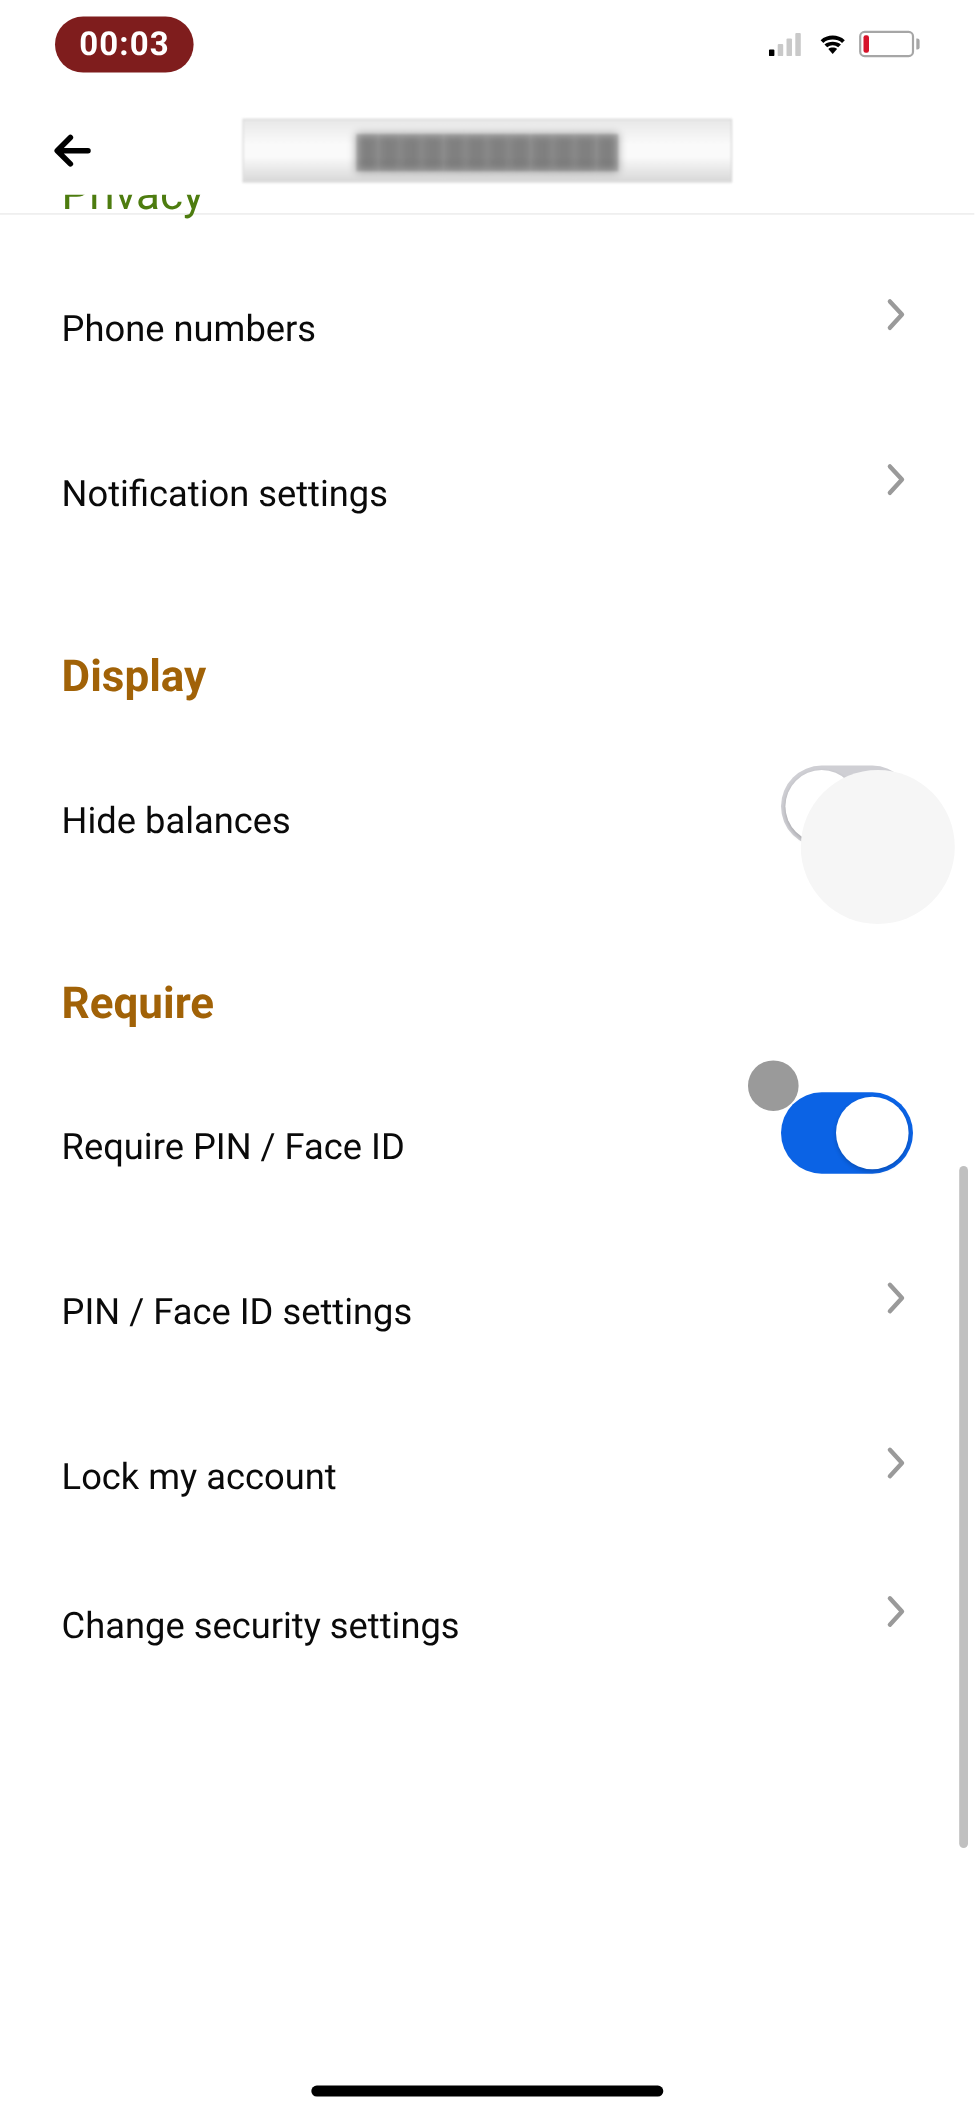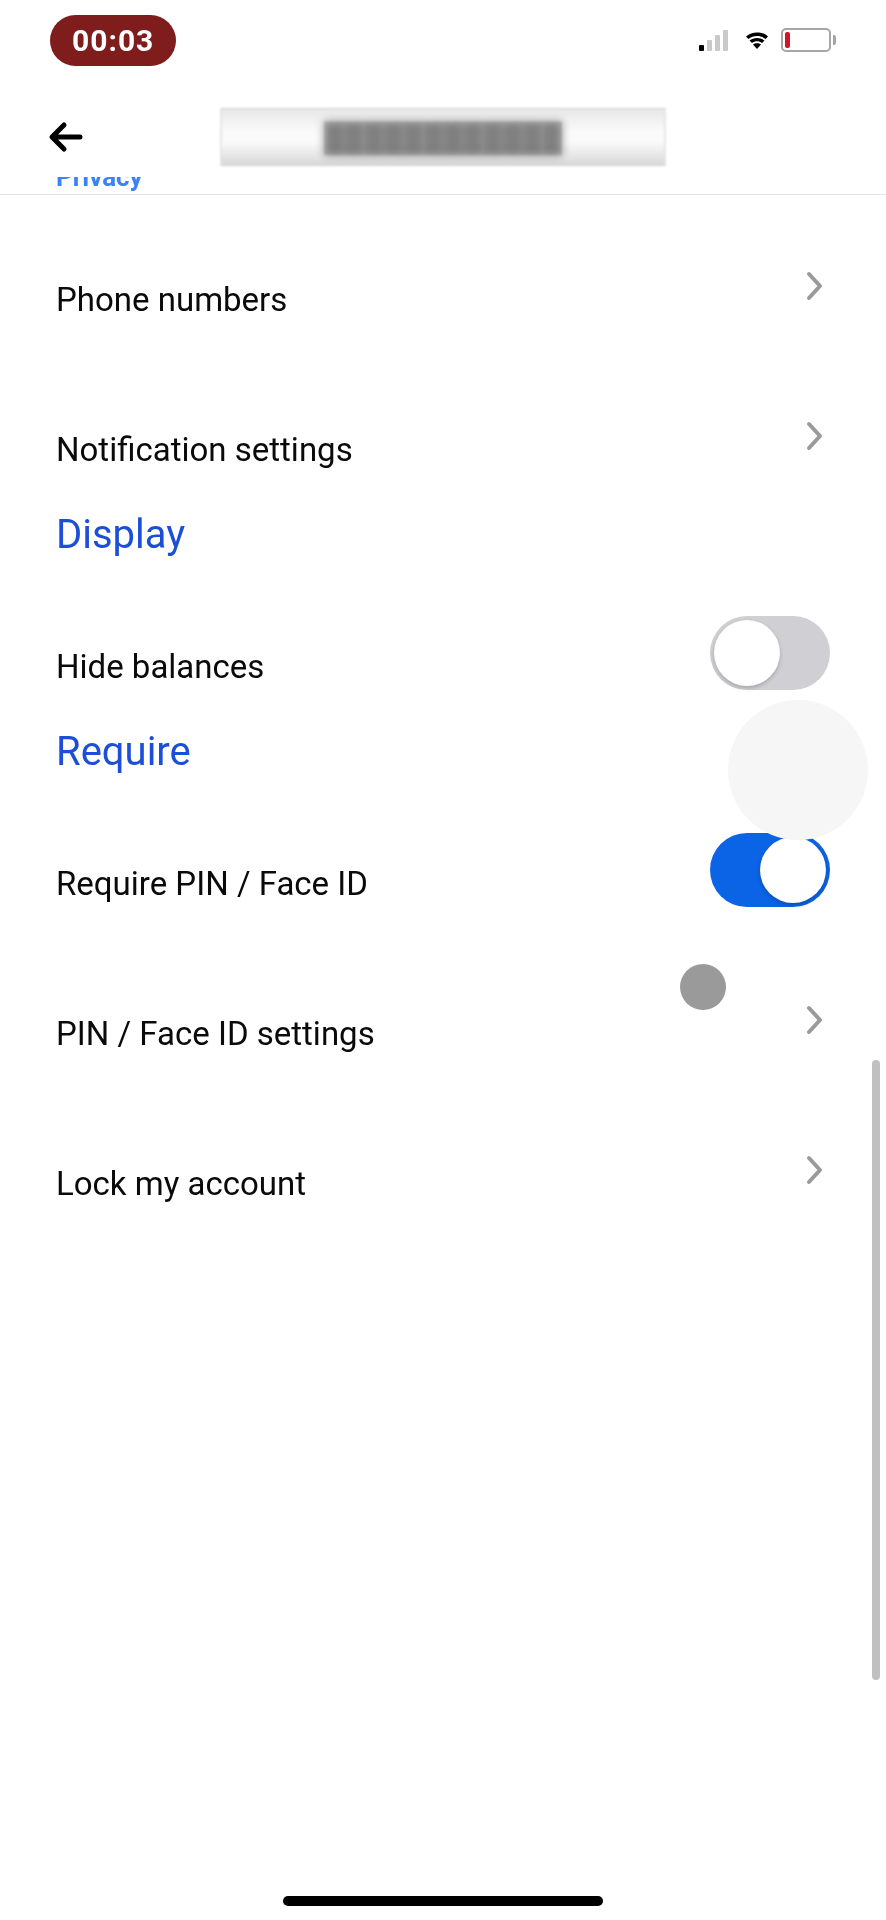--- a/index.html
+++ b/index.html
@@ -137,34 +137,35 @@
     }
 
     
     .content {
       position: relative;
       padding: 0 56px;
       padding-top: 0;
     }
 
     .partial-heading {
-      font-size: 26px;
-      font-weight: 700;
-      color: #3b82f6;
+      font-size: 40px;
+      font-weight: 400;
+      color: #4d7c0f;
       margin-top: -18px;
       margin-bottom: 10px;
       height: 24px;
       overflow: hidden;
       line-height: 0;
     }
 
     .section-heading {
       font-size: 40px;
-      font-weight: 400;
-      color: #1d4ed8;
+      font-weight: 700;
+      color: #a16207;
+      margin-top: 80px;
       margin-bottom: 20px;
     }
 
     .list-item {
       display: flex;
       align-items: center;
       justify-content: space-between;
       height: 150px;
       cursor: pointer;
     }
@@ -371,20 +372,28 @@
 
   <div class="list-item">
     <span class="list-item-label">Lock my account</span>
     <span class="chevron-wrap">
       <svg width="18" height="30" viewBox="0 0 18 30">
           <path d="M3 3 L14 15 L3 27" stroke="#9a9a9a" stroke-width="4" fill="none" stroke-linecap="round" stroke-linejoin="round"></path>
         </svg>
     </span>
   </div>
 
+  <div class="list-item" style="height:120px;">
+    <span class="list-item-label">Change security settings</span>
+    <span class="chevron-wrap">
+      <svg width="18" height="30" viewBox="0 0 18 30">
+          <path d="M3 3 L14 15 L3 27" stroke="#9a9a9a" stroke-width="4" fill="none" stroke-linecap="round" stroke-linejoin="round"></path>
+        </svg>
+    </span>
+  </div>
 
 </div>
 
 <div class="floating-dot-large"></div>
 <div class="floating-dot-small"></div>
 
 <div class="fake-scrollbar"></div>
 
 <div class="home-indicator"></div>
 

